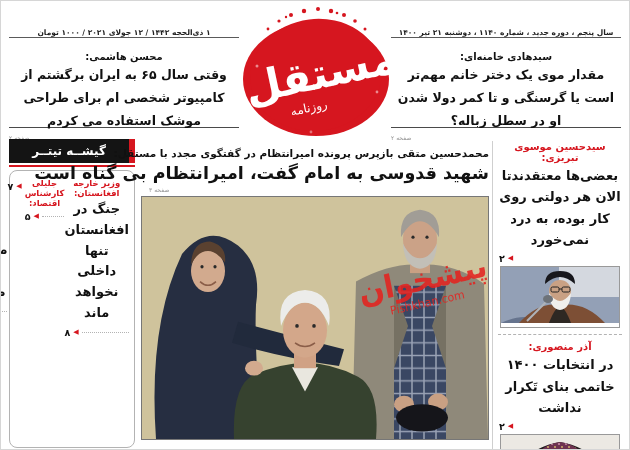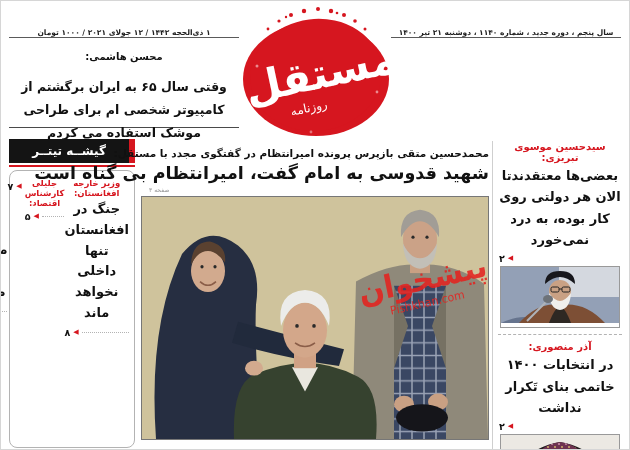--- a/index.html
+++ b/index.html
@@ -17,21 +17,21 @@
   #date-left{left:8px;}
   #date-right{right:8px;}
   #logo{position:absolute;left:240px;top:3px;width:150px;height:136px;}
   
   .top-story{
     position:absolute;top:50px;width:230px;height:77px;text-align:center;
     border-bottom:1px solid #4a4a4a;box-sizing:border-box;
   }
   #tl-story{left:8px;}
   #tr-story{right:8px;}
-  .top-story .kick{font-size:10px;font-weight:bold;margin-bottom:13px;}
+  .top-story .kick{font-size:10px;font-weight:bold;margin-bottom:1px;}
   .top-story .head{font-size:12.5px;font-weight:bold;line-height:1.85;}
   .pgref{display:block;text-align:left;font-size:6px;color:#8f8f8f;margin-top:2px;}
   
   #kiosk{position:absolute;left:8px;top:138px;width:126px;}
   #kiosk .hdr{display:flex;height:24px;}
   #kiosk .hdr .bar{width:6px;background:#d6161f;}
   #kiosk .hdr .ttl{
     flex:1;background:#141414;color:#fff;font-size:12px;font-weight:bold;
     display:flex;align-items:center;justify-content:center;letter-spacing:1px;
   }
@@ -95,20 +95,25 @@
       <text x="68" y="108" font-size="12" fill="#ffffff" text-anchor="middle" transform="rotate(-12 68 104)">روزنامه</text>
     </svg>
   </div>
 
   <div id="tl-story" class="top-story">
     <div class="kick">محسن هاشمی:</div>
     <div class="head">وقتی سال ۶۵ به ایران برگشتم از کامپیوتر شخصی ام برای طراحی موشک استفاده می کردم</div>
     <span class="pgref">صفحه ۲</span>
   </div>
 
+  <div id="tr-story" class="top-story">
+    <div class="kick">سیدهادی خامنه‌ای:</div>
+    <div class="head">مقدار موی یک دختر خانم مهم‌تر است یا گرسنگی و تا کمر دولا شدن او در سطل زباله؟</div>
+    <span class="pgref">صفحه ۲</span>
+  </div>
 
   <div id="kiosk">
     <div class="hdr">
       <div class="bar"></div>
       <div class="ttl">گیشــه تیتــر</div>
     </div>
     <div class="redline"></div>
     <div class="list">
 
       <div class="item">

